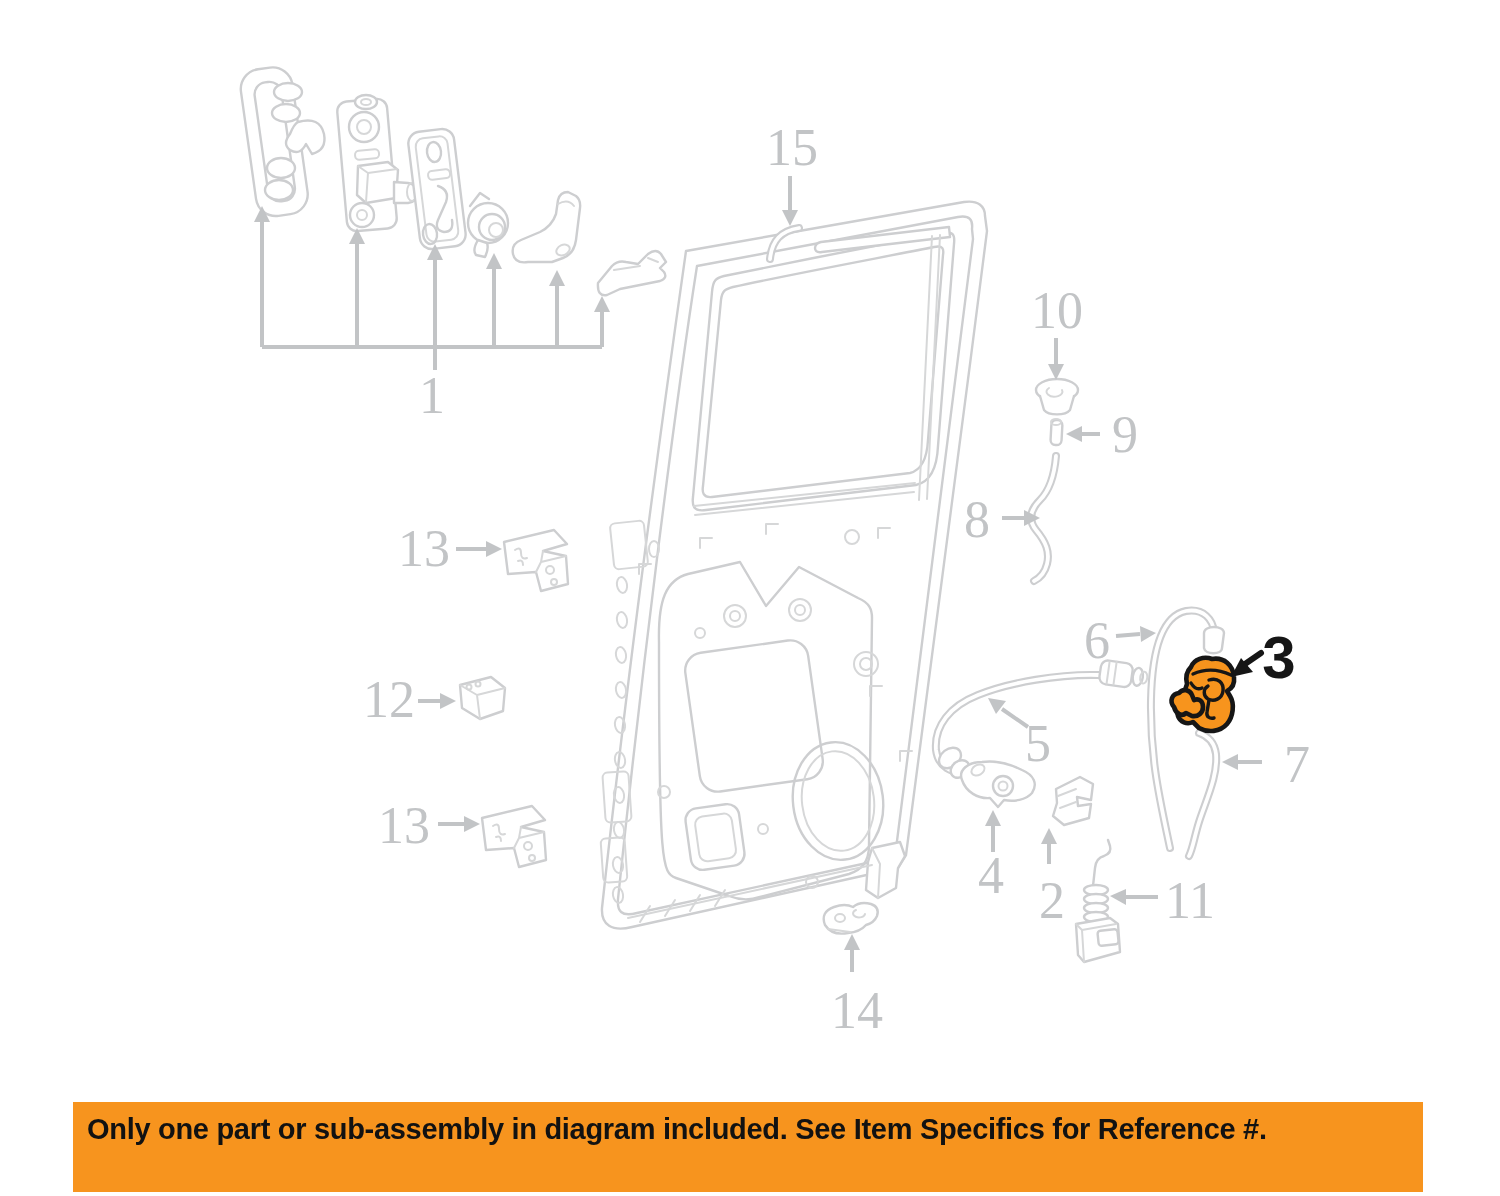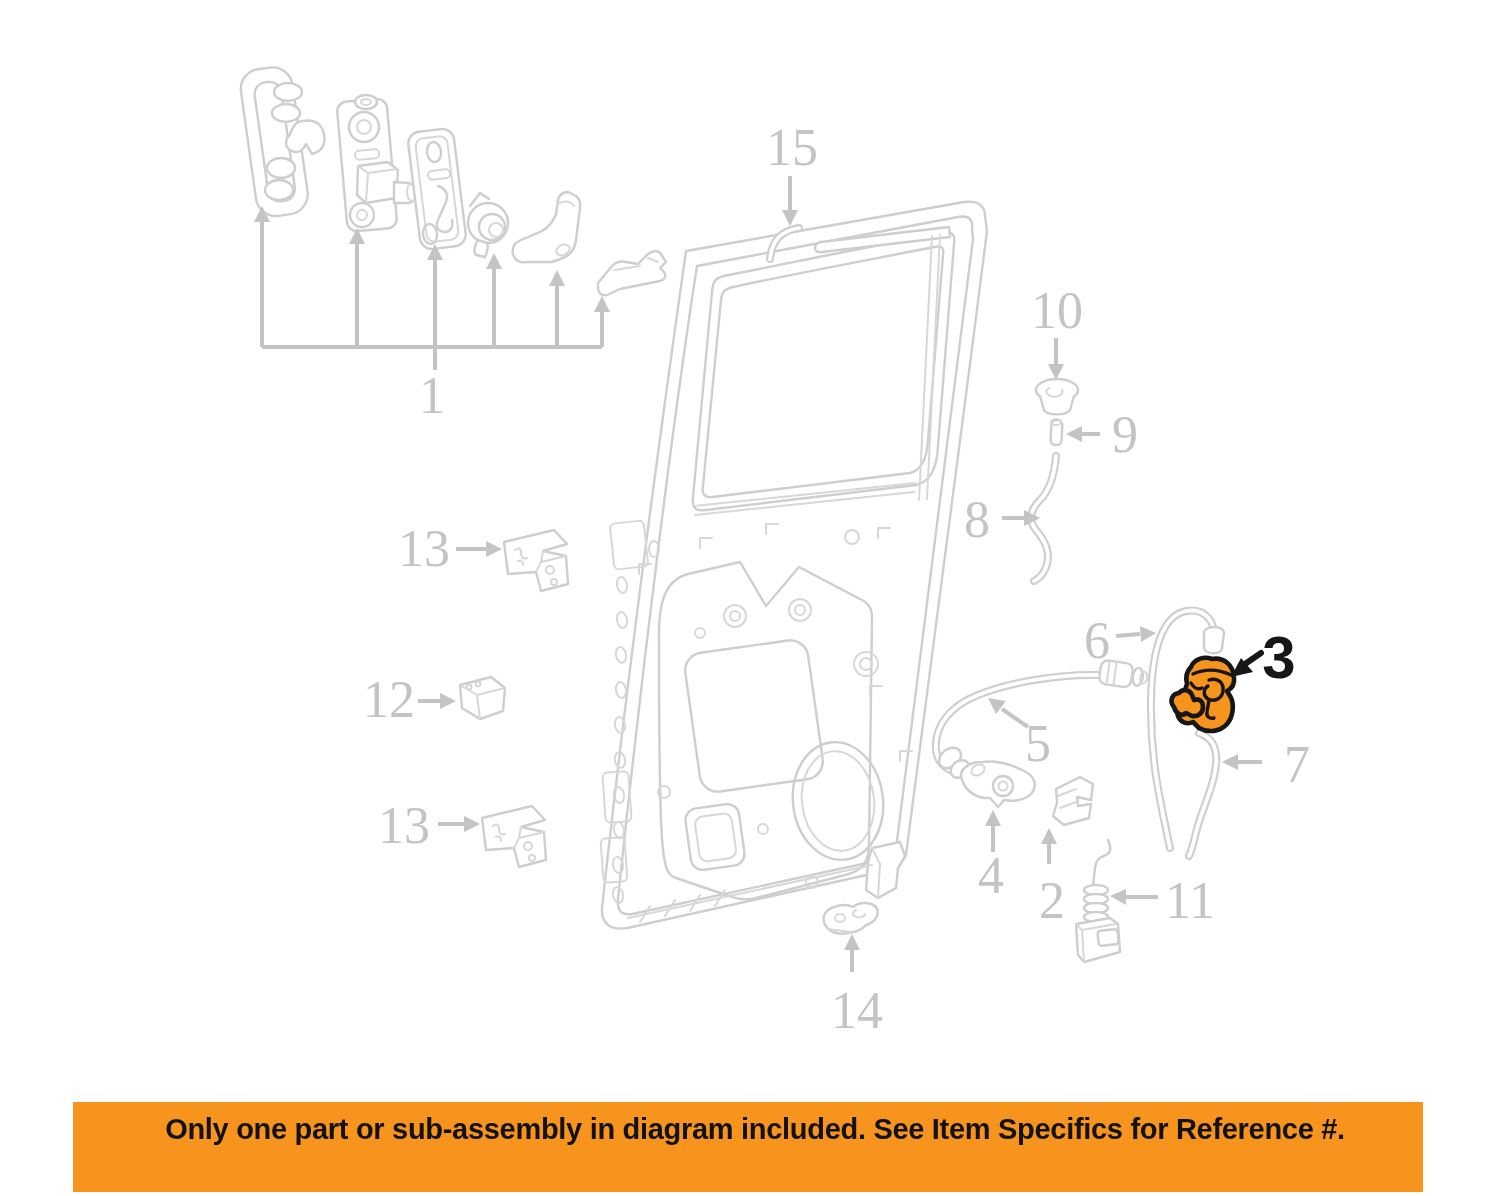--- a/index.html
+++ b/index.html
@@ -1,17 +1,17 @@
 <!DOCTYPE html>
 <html><head>
 <meta charset="utf-8">
 <style>
   html,body{margin:0;padding:0;background:#fff;}
   .stage{position:relative;width:1500px;height:1196px;background:#ffffff;overflow:hidden;
-         font-family:"Liberation Sans",sans-serif;text-align:center;}
+         font-family:"Liberation Sans",sans-serif;}
   .stage svg{position:absolute;left:0;top:0;}
   
   .g1{stroke:#cdced0;stroke-width:2.4;fill:none;stroke-linecap:round;stroke-linejoin:round}
   .g2{stroke:#d6d7d8;stroke-width:2;fill:none;stroke-linecap:round;stroke-linejoin:round}
   .gf{stroke:#cdced0;stroke-width:2.4;fill:#ffffff;stroke-linecap:round;stroke-linejoin:round}
   .rod{stroke:#cdced0;stroke-width:8;fill:none;stroke-linecap:round}
   .rodw{stroke:#ffffff;stroke-width:3.8;fill:none;stroke-linecap:round}
   .arr{stroke:#c2c4c6;stroke-width:4;fill:none}
   .arrh{fill:#c2c4c6;stroke:none}
   .lbl{fill:#c2c4c6;font-family:"Liberation Serif",serif;font-size:52px;text-anchor:middle}

